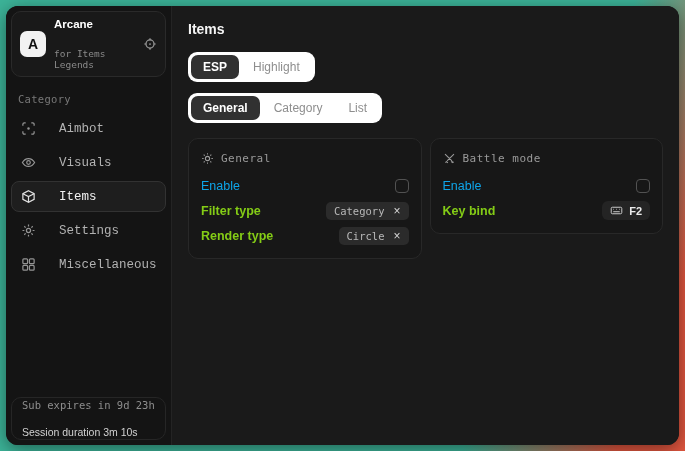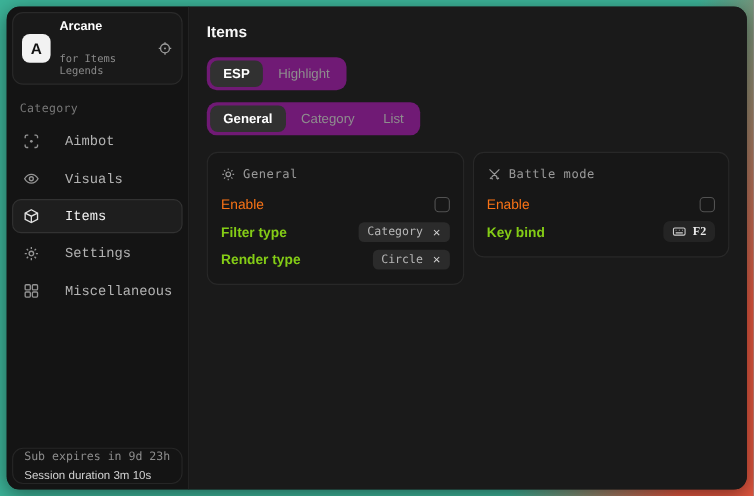--- a/index.html
+++ b/index.html
@@ -45,31 +45,31 @@
     display: flex; align-items: center; gap: 23px;
     padding: 7px 9px; border-radius: 8px; border: 1px solid transparent;
     color: #b2b2b2; font-size: 12.5px; cursor: pointer; font-family: Liberation Mono, monospace;
   }
   .nav-item .ic { color: #949494; display: flex; }
   .nav-item.active { background: #1e1e1e; border-color: #323232; color: #f2f2f2; }
   .nav-item.active .ic { color: #e0e0e0; }
 
   .sidebar-footer {
     margin-top: auto; border: 1px solid #262626; border-radius: 10px;
-    padding: 1px 10px; display: flex; flex-direction: column; gap: 5px;
+    padding: 1px 10px; display: flex; flex-direction: column; gap: 15px;
   }
   .sub-line { color: #8d8d8d; font-size: 10.5px; }
   .session-line { color: #d2d2d2; font-size: 10.5px; }
 
   
   .main { flex: 1; background: #1a1a1a; padding: 15px 16px; overflow: hidden; }
   .page-title { color: #f5f5f5; font-size: 14px; font-weight: 700; margin-bottom: 15px; }
 
   .tab-group {
-    display: inline-flex; background: #701a75; border-radius: 9px;
+    display: inline-flex; background: #ffffff; border-radius: 9px;
     padding: 3px; gap: 2px; margin-bottom: 11px; text-align: center;
   }
   .tab-group-row { display: block; }
   .tab {
     padding: 5px 12px; border-radius: 7px; font-size: 12px; color: #8e8e8e;
     cursor: pointer; white-space: nowrap;
   }
   .tab.active { background: #313131; color: #ffffff; font-weight: 700; }
 
   .panels { display: flex; gap: 8px; align-items: flex-start; margin-top: 4px; }
@@ -79,36 +79,36 @@
   }
   .panel-header {
     display: flex; align-items: center; gap: 7px; padding: 7px 0 8px;
     color: #9a9a9a;
   }
   .panel-title { font-size: 11px; color: #9a9a9a; letter-spacing: .5px; }
   .row {
     display: flex; align-items: center; justify-content: space-between;
     min-height: 25px; padding: 2px 0;
   }
-  .row-label-dim { color: #f97316; font-size: 12.5px; }
+  .row-label-dim { color: #0ea5e9; font-size: 12.5px; }
   .row-label-bright { color: #84cc16; font-size: 12.5px; font-weight: 700; }
 
   .checkbox {
     width: 14px; height: 14px; border-radius: 4px; border: 1.5px solid #525252;
     background: transparent; cursor: pointer;
   }
   .chip {
     display: inline-flex; align-items: center; gap: 9px;
     background: #2b2b2b; border-radius: 5px; padding: 3px 8px; cursor: pointer;
   }
   .chip-value { color: #b8b8b8; font-size: 10.5px; }
   .chip-close { color: #d6d6d6; font-size: 12px; line-height: 1; cursor: pointer; }
   .keybind {
     display: inline-flex; align-items: center; gap: 6px;
-    background: #242424; border-radius: 6px; padding: 3px 8px; cursor: pointer; font-family: Liberation Serif, serif;
+    background: #242424; border-radius: 6px; padding: 3px 8px; cursor: pointer;
   }
   .keybind .ic { color: #cfcfcf; display: flex; }
   .key-value { color: #eaeaea; font-size: 11px; font-weight: 600; }
 
   svg { display: block; }
 </style>
 </head>
 <body>
 
 <div class="window">

